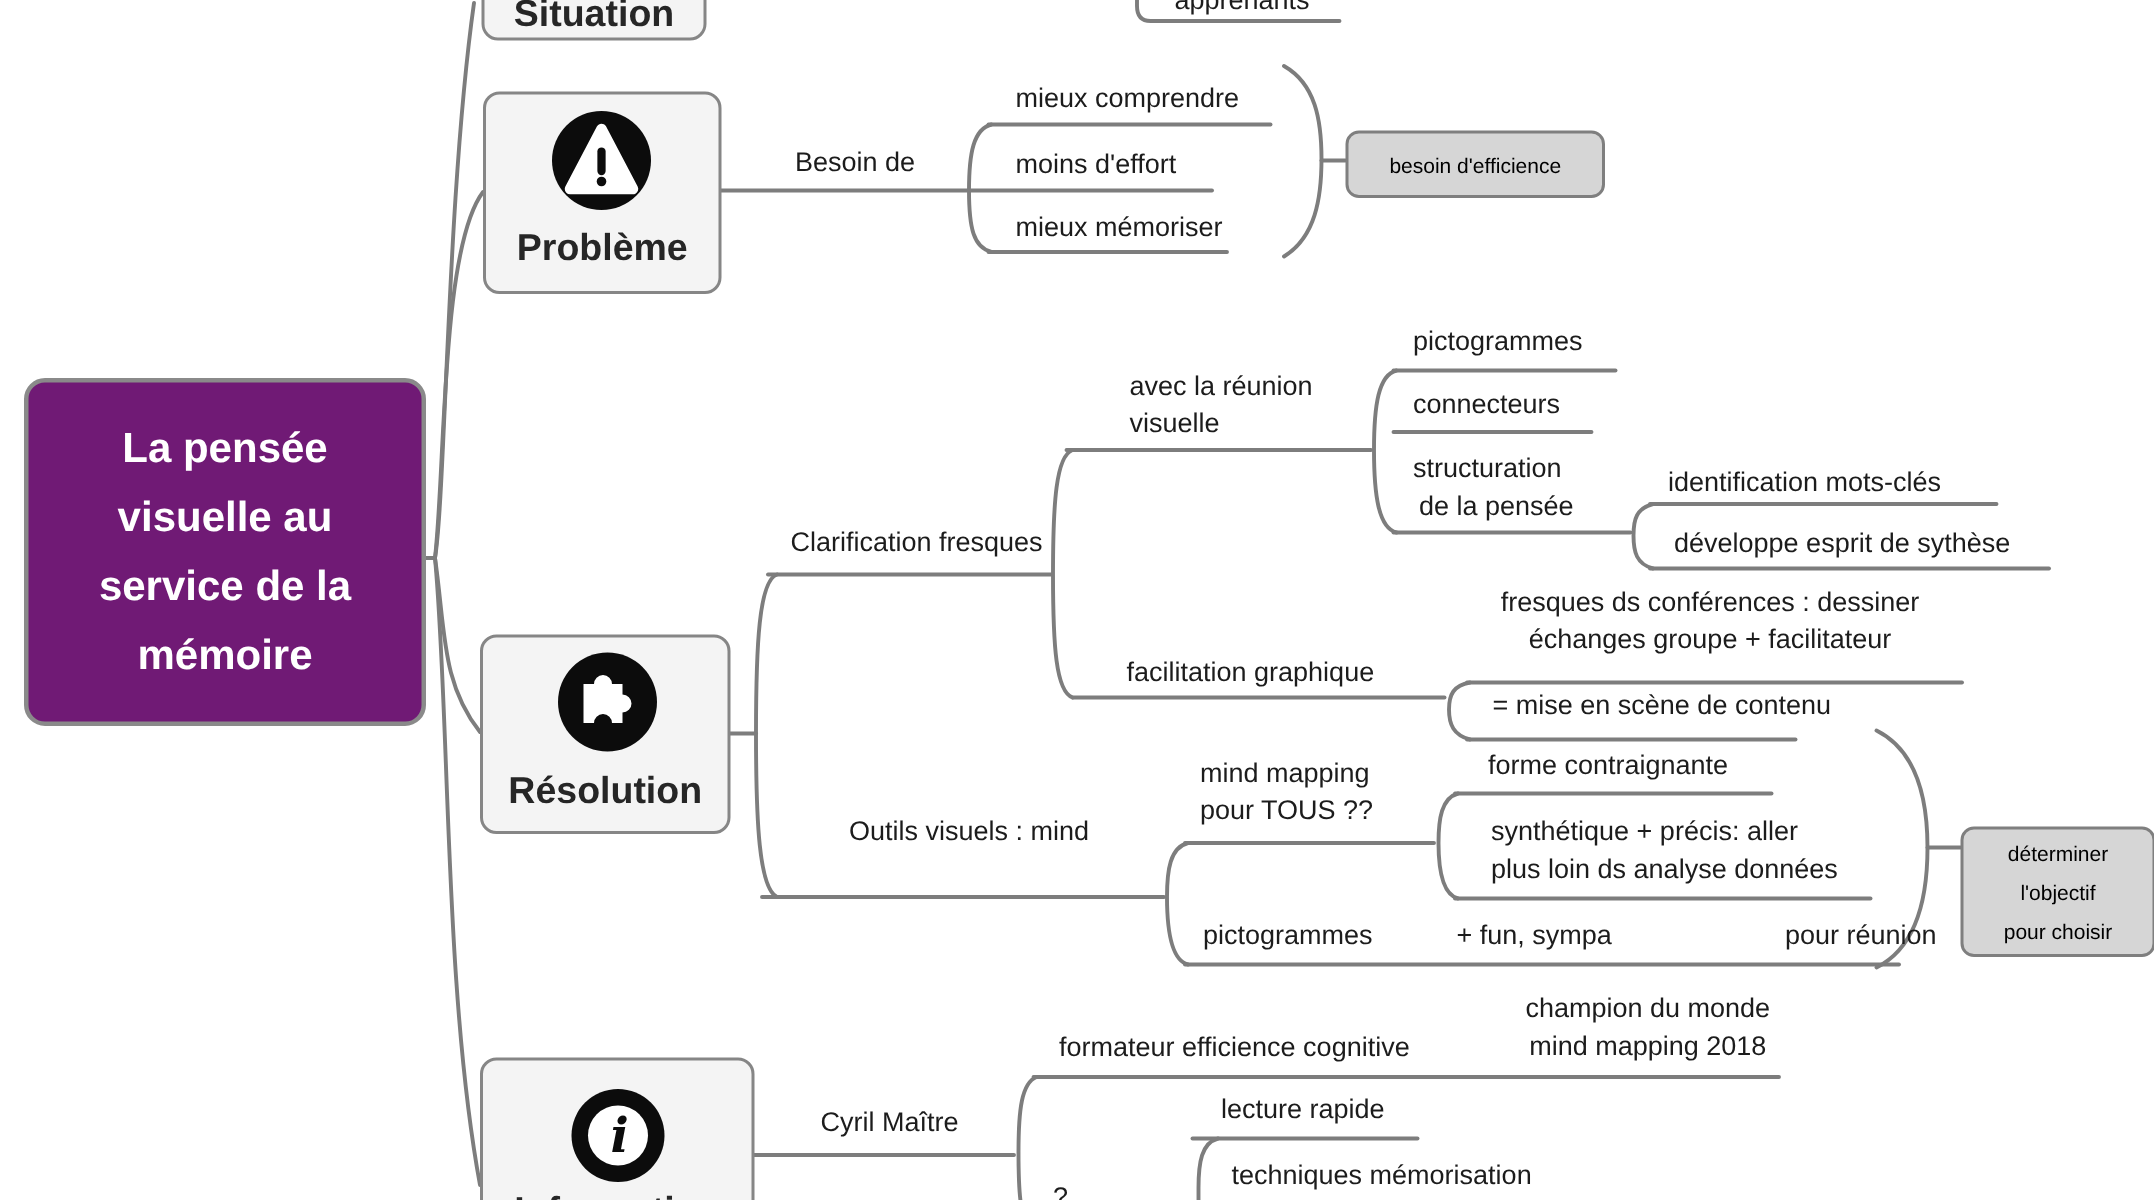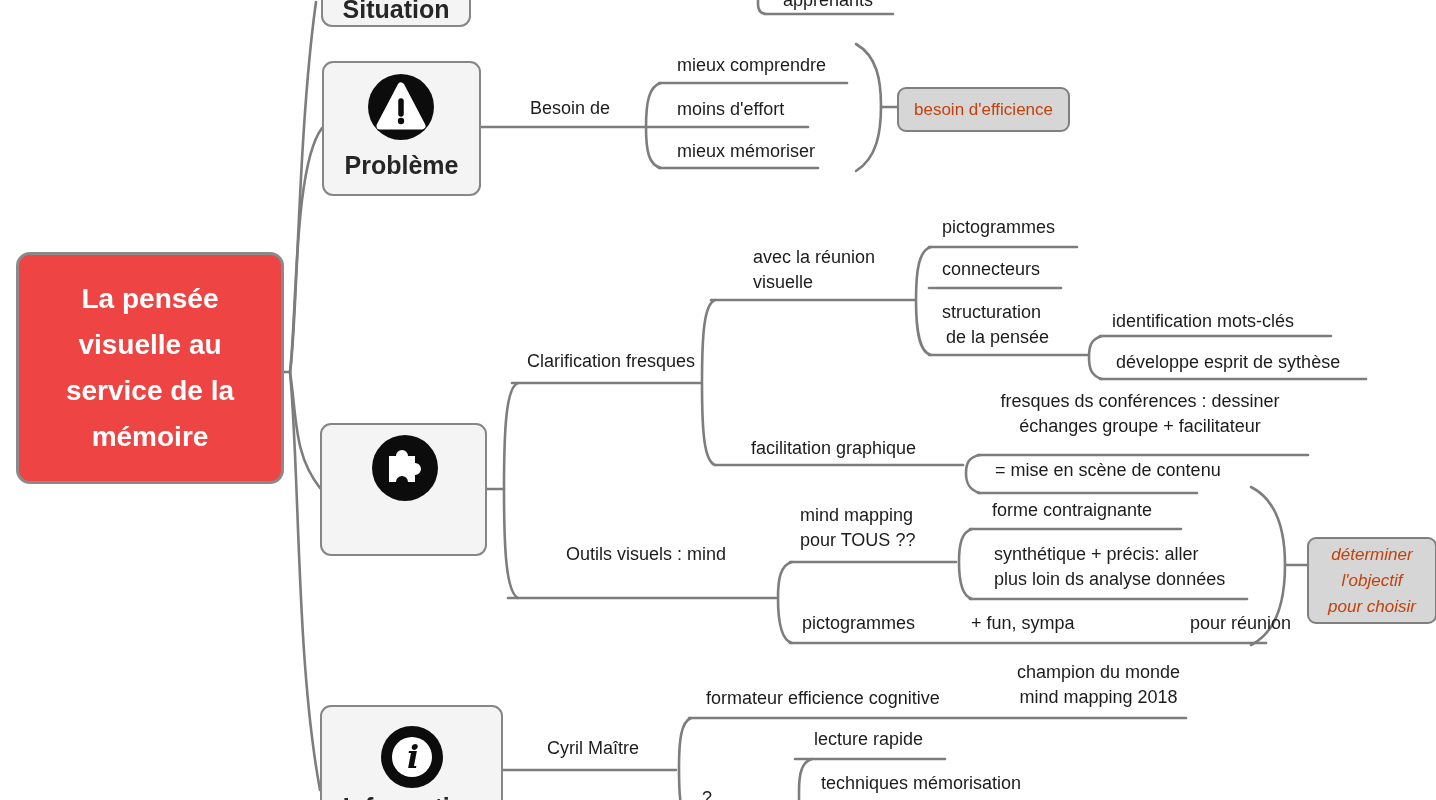--- a/index.html
+++ b/index.html
@@ -13,27 +13,27 @@
   .lbl.center{text-align:center;}
   .topic{
     position:absolute;background:#f4f4f4;border:2.5px solid #868686;border-radius:11px;
   }
   .topic-title{
     position:absolute;left:0;width:100%;text-align:center;font-weight:bold;
     font-size:25px;line-height:30px;color:#262626;white-space:nowrap;
   }
   .topic-icon{position:absolute;}
   .central{
-    position:absolute;background:#ef4444;border:3px solid #8a8a8a;border-radius:14px;
+    position:absolute;background:#701a75;border:3px solid #8a8a8a;border-radius:14px;
     color:#ffffff;font-weight:bold;font-size:28px;line-height:46px;text-align:center;
     display:flex;flex-direction:column;justify-content:center;
   }
   .callout{
     position:absolute;background:#d6d6d6;border:2.5px solid #7f7f7f;border-radius:9px;
-    color:#c2410c;font-size:17px;line-height:26px;display:flex;flex-direction:column;
+    color:#000000;font-size:14px;line-height:26px;display:flex;flex-direction:column;
     align-items:center;justify-content:center;text-align:center;white-space:nowrap;
   }
 </style>
 </head>
 <body>
 
 <div class="canvas">
 
   <svg class="connector-layer" viewBox="0 0 1436 800">
     <path d="M 277,372 L 290,372"></path>
@@ -105,35 +105,36 @@
     <div class="topic-title" style="top:87px;">Problème</div>
   </div>
 
   <div class="topic" style="left:320px;top:423px;width:163px;height:129px;">
     <svg class="topic-icon" style="left:47px;top:7px;" width="72" height="72" viewBox="0 0 72 72">
       <circle cx="36" cy="36" r="33" fill="#0c0c0c"></circle>
       <g transform="translate(33,37)">
         <path d="M -13,-13 H -6 A 6,6 0 1 1 6,-13 H 13 V -6 A 6,6 0 1 1 13,6 V 13 H 6 A 6,6 0 1 0 -6,13 H -13 Z" fill="#ffffff"></path>
       </g>
     </svg>
+    <div class="topic-title" style="top:87px;">Résolution</div>
   </div>
 
   <div class="topic" style="left:320px;top:705px;width:179px;height:132px;">
     <svg class="topic-icon" style="left:57px;top:17px;" width="66" height="66" viewBox="0 0 66 66">
       <circle cx="33" cy="33" r="31" fill="#0c0c0c"></circle>
       <circle cx="33" cy="33" r="20" fill="#ffffff"></circle>
       <text x="34" y="44" text-anchor="middle" font-family="DejaVu Serif, serif" font-size="32" font-style="italic" font-weight="bold" fill="#0c0c0c">i</text>
     </svg>
     <div class="topic-title" style="top:85px;">Information</div>
   </div>
 
   <div class="callout" style="left:897px;top:87px;width:169px;height:41px;">
     <div>besoin d'efficience</div>
   </div>
-  <div class="callout" style="left:1307px;top:537px;width:126px;height:83px;font-style:italic;">
+  <div class="callout" style="left:1307px;top:551px;width:126px;height:83px;">
     <div>déterminer</div>
     <div>l'objectif</div>
     <div>pour choisir</div>
   </div>
 
   <div class="lbl" style="left:783px;top:-12px;">apprenants</div>
 
   <div class="lbl" style="left:530px;top:96px;">Besoin de</div>
   <div class="lbl" style="left:677px;top:53px;">mieux comprendre</div>
   <div class="lbl" style="left:677px;top:97px;text-align:center;">moins d'effort</div>

